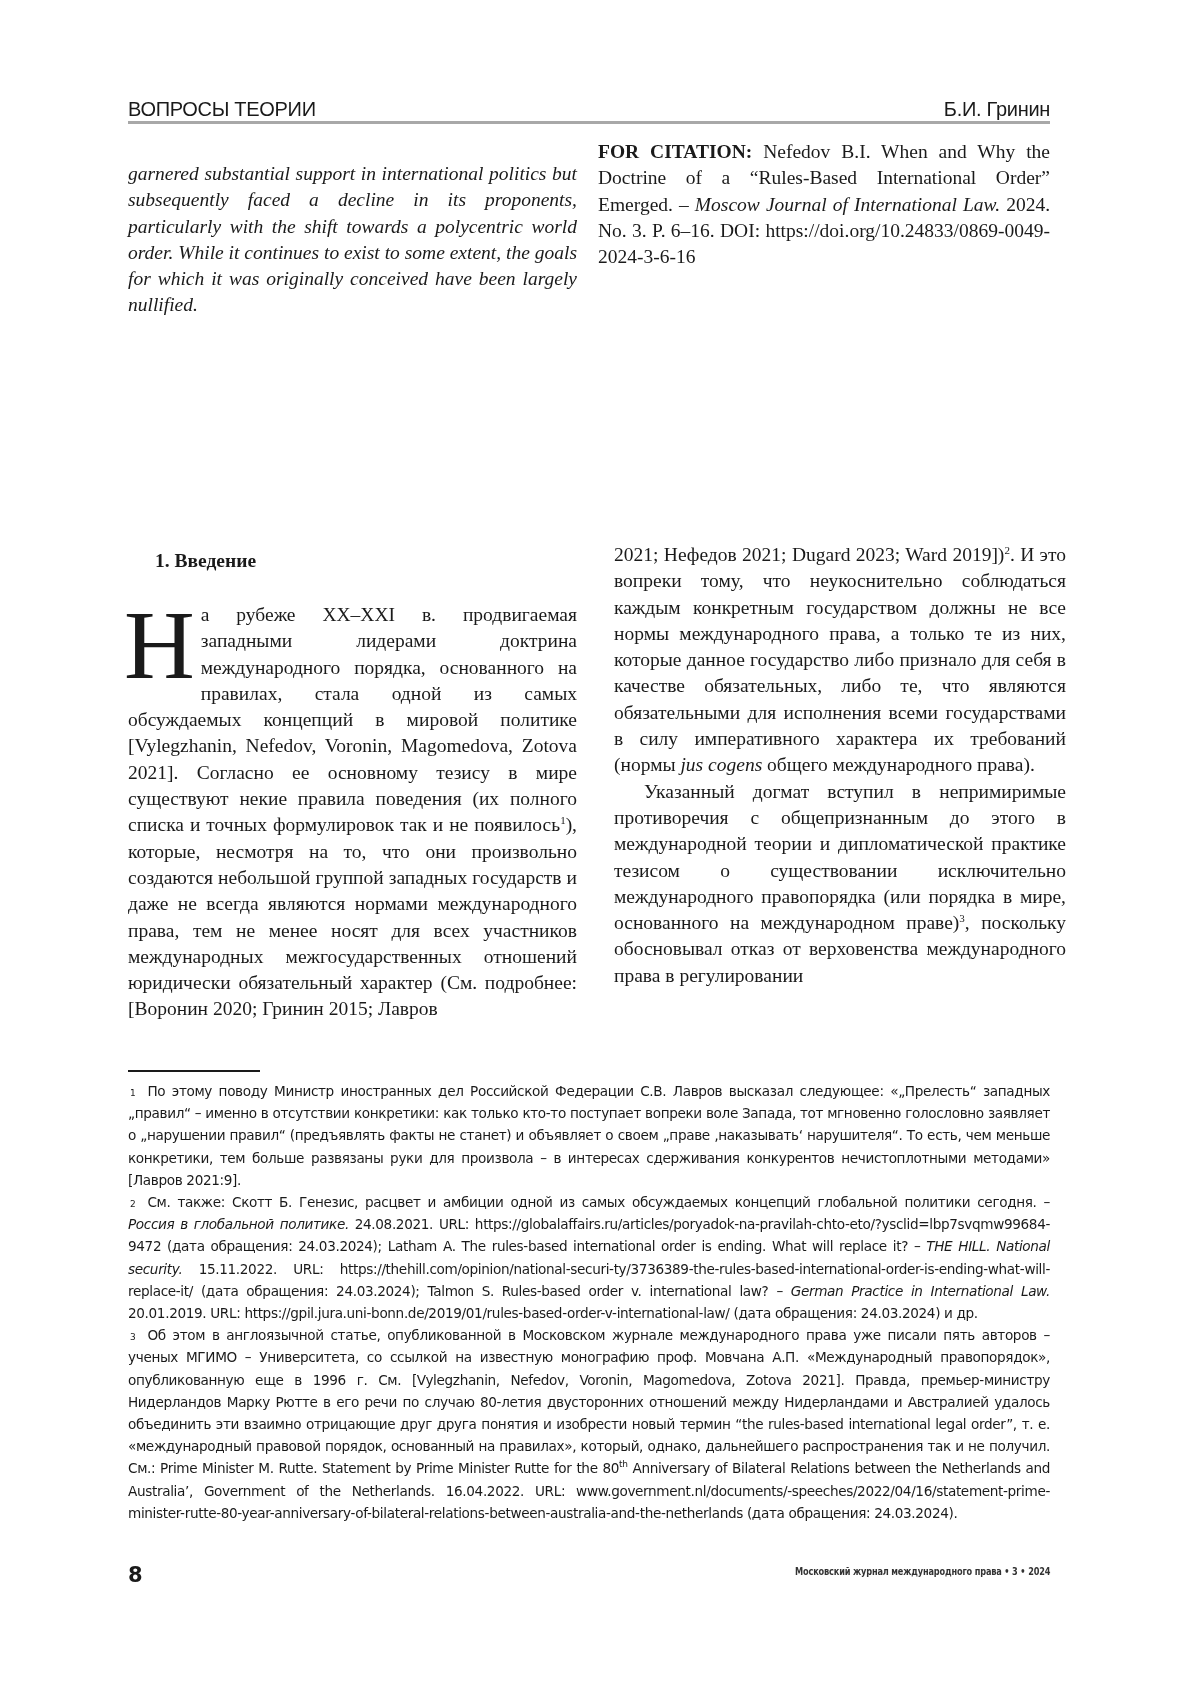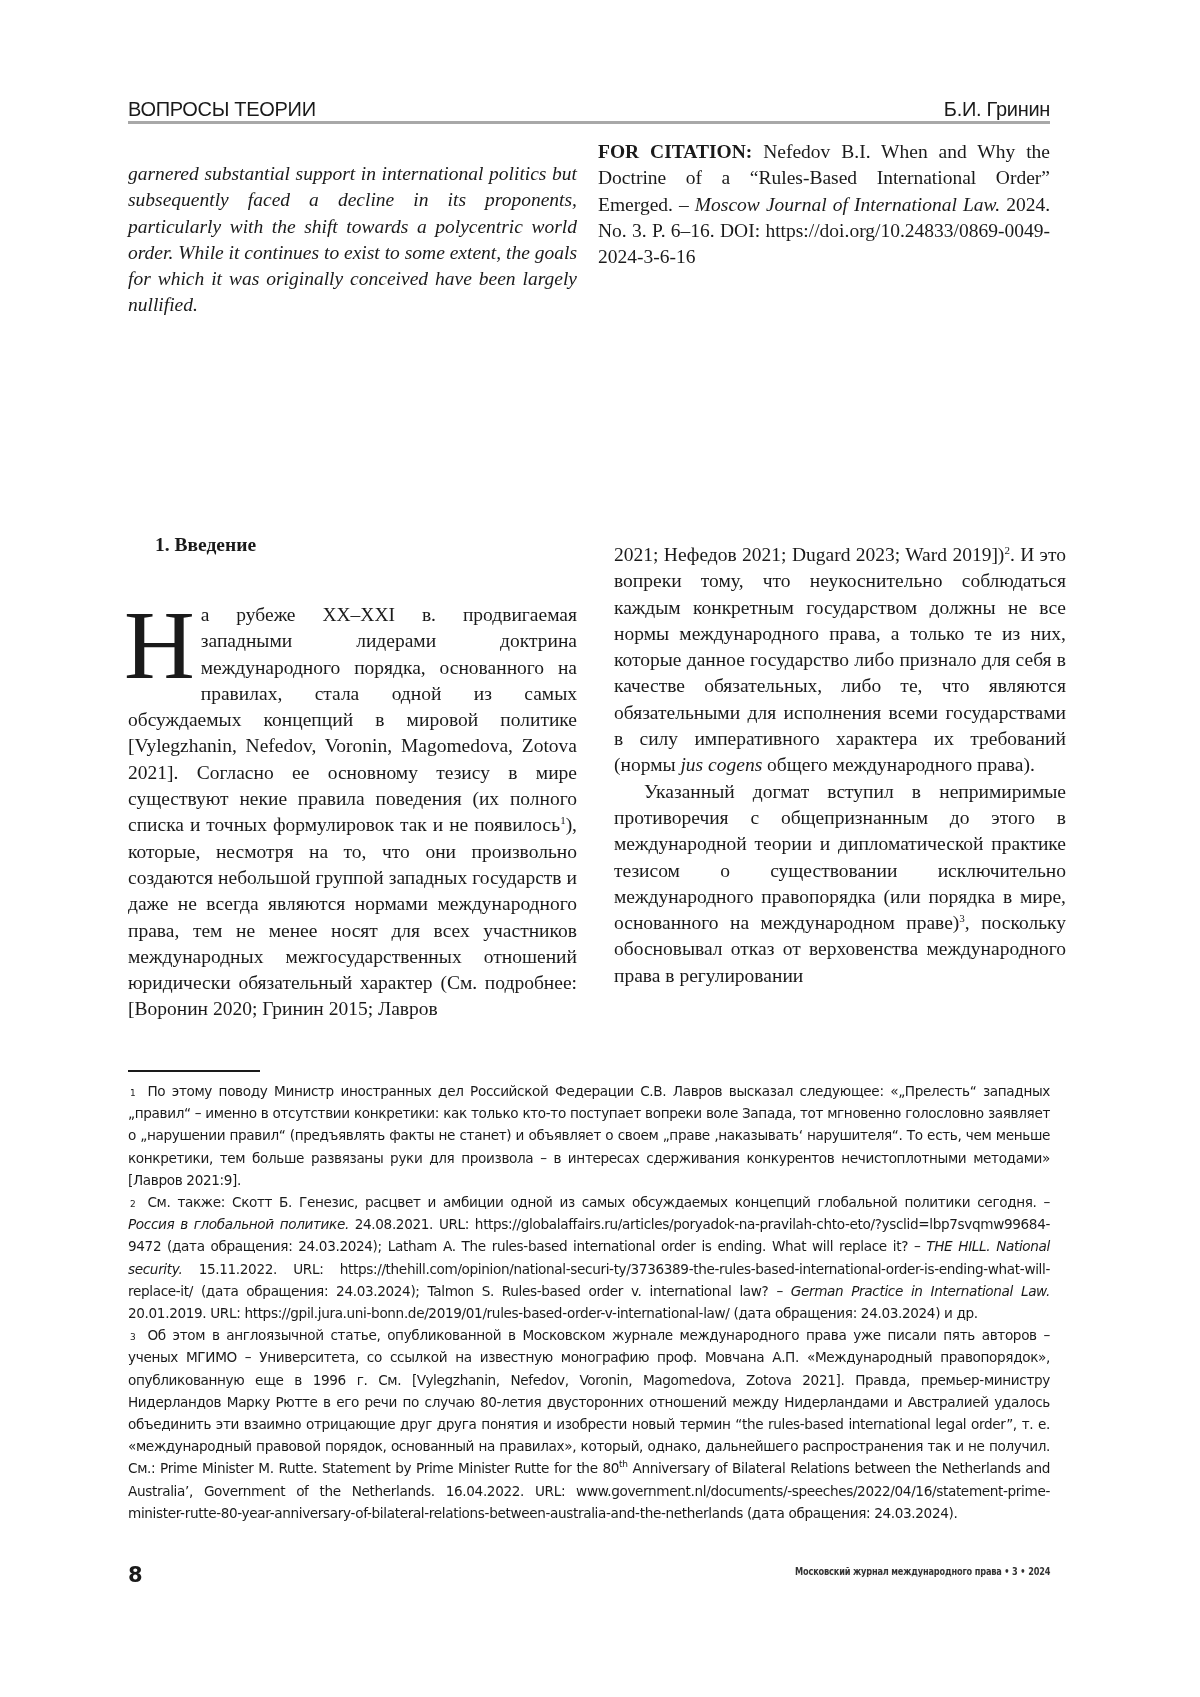--- a/index.html
+++ b/index.html
@@ -11,21 +11,21 @@
   .running-head .right { position:absolute; right:0; top:0; }
   .head-rule { position:absolute; left:128px; right:150px; top:121px; height:3px; background:#a8a8a8; }
   .col { position:absolute; font-family:"Liberation Serif", serif; font-size:19.5px; line-height:26.3px; text-align:justify; }
   .abs-left { left:128px; width:449px; top:137px;margin-top:24px; }
   .abs-right { left:598px; width:452px; top:139px; }
   .ital { font-style:italic; }
   .bold { font-weight:bold; }
   p { margin:0; }
   .kw { margin-top:25px; }
   .conflict { margin-top:26px; font-style:italic; }
-  .section-title { position:absolute; left:155px; top:534px; font-family:"Liberation Serif", serif; font-weight:bold; font-size:19.5px;text-align:center; }
+  .section-title { position:absolute; left:155px; top:550px; font-family:"Liberation Serif", serif; font-weight:bold; font-size:19.5px;text-align:center; }
   .body-left { left:128px; width:449px; top:602px; }
   .body-right { left:614px; width:452px; top:542px; }
   .dropcap { float:left; font-family:"Liberation Serif", serif; font-size:98px; line-height:78px; margin:4px 6px 0 -4px; }
   .indent { text-indent:30px;font-family:Liberation Serif, serif; }
   sup { font-size:11px; line-height:0; }
   .fn-rule { position:absolute; left:128px; top:1070px; width:132px; height:1.5px; background:#1a1a1a; }
   .footnotes { position:absolute; left:128px; width:922px; top:1080px; font-family:"DejaVu Sans", sans-serif; font-size:13.6px; line-height:22.2px; text-align:justify; letter-spacing:-0.35px; }
   .fn { margin:0; }
   .fn .num { font-size:9px; vertical-align:top; position:relative; top:2px; margin-right:12px; margin-left:2px; }
   .folio { position:absolute; left:128px; top:1563px; font-family:"DejaVu Sans", sans-serif; font-weight:bold; font-size:21px; }

